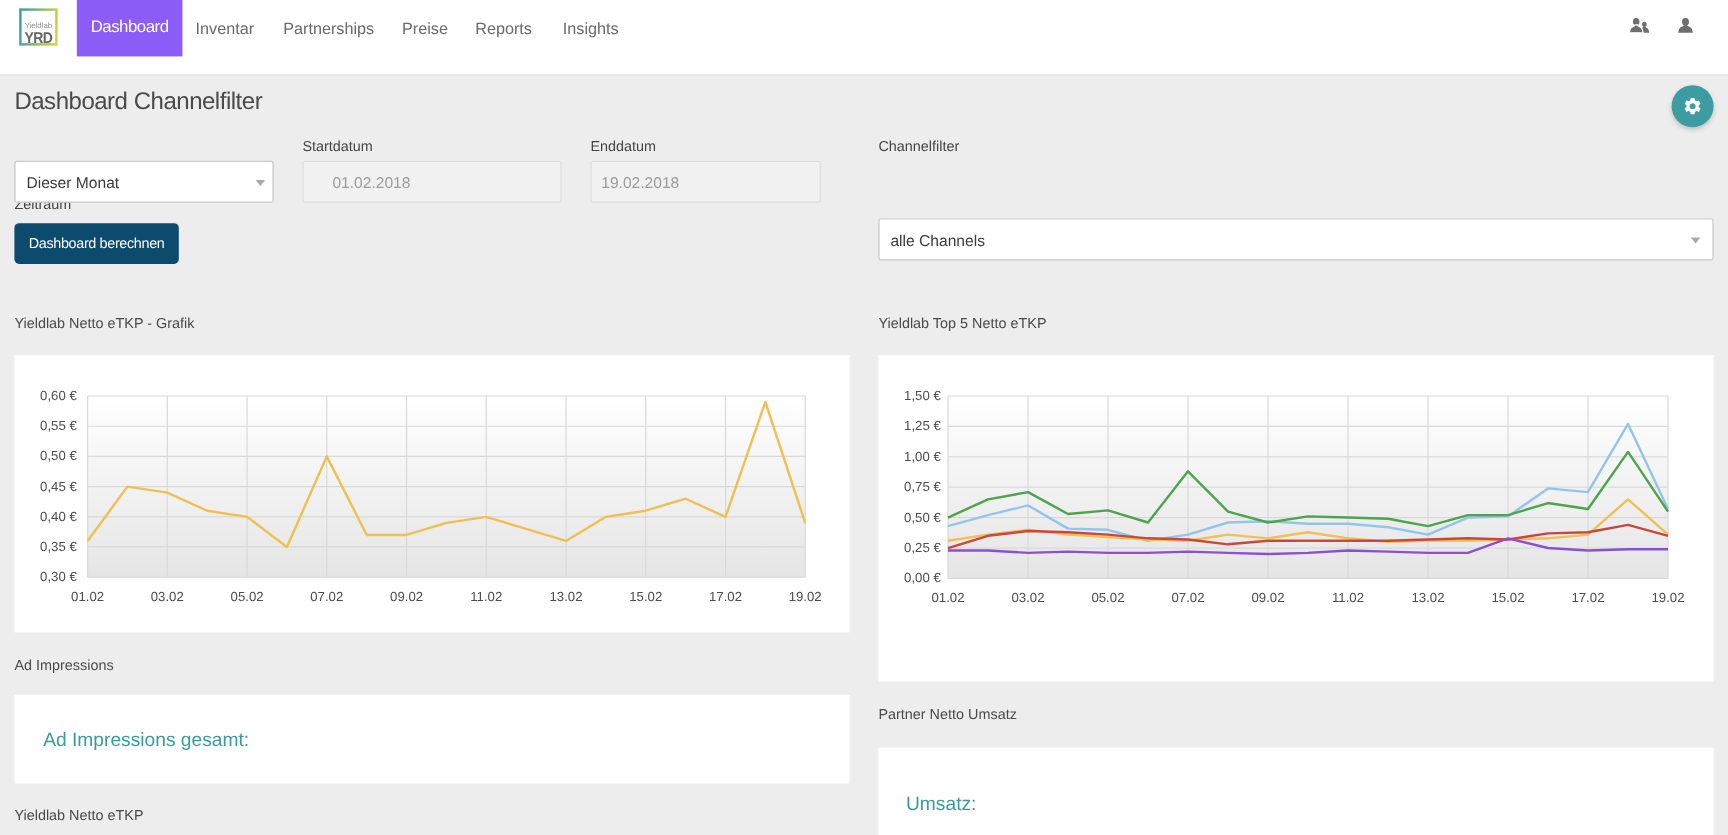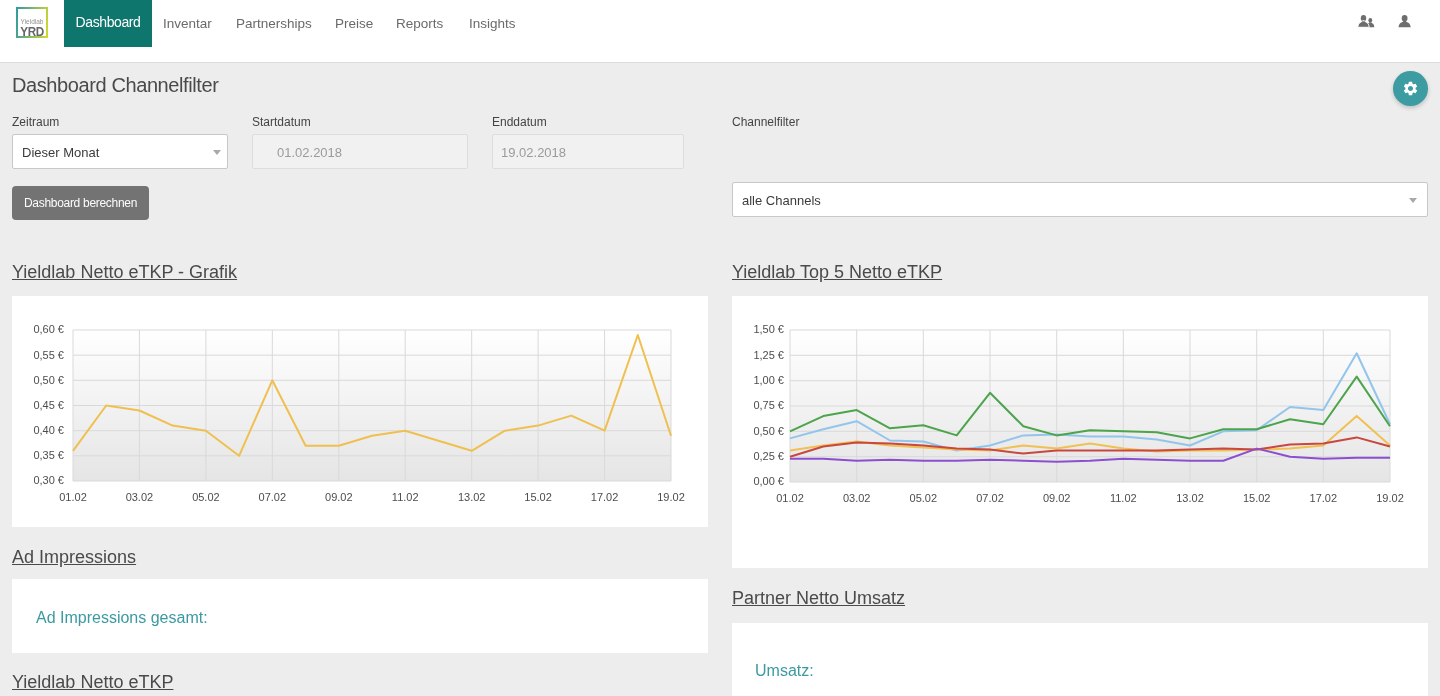--- a/index.html
+++ b/index.html
@@ -2,31 +2,31 @@
 <html><head><meta charset="utf-8">
 <style>
 * { margin:0; padding:0; box-sizing:border-box; }
 html,body { width:1440px; height:696px; overflow:hidden; }
 body { font-family:"Liberation Sans", sans-serif; background:#ededed; position:relative; }
 .nav { position:absolute; left:0; top:0; width:1440px; height:63px; background:#ffffff; border-bottom:1px solid #dcdcdc; }
 .logo { position:absolute; left:16px; top:7px; width:32px; height:31px; background:linear-gradient(100deg,#2d9aa4,#d6d92c); padding:2px; }
 .logo-in { position:relative; width:100%; height:100%; background:#fff; }
 .logo-a { position:absolute; top:10px; left:0; right:0; text-align:center; font-size:6.5px; color:#909090; line-height:6px; }
 .logo-b { position:absolute; top:16px; left:0; right:0; text-align:center; font-size:13px; font-weight:bold; color:#666; line-height:13px; letter-spacing:-0.5px; transform:scaleX(0.9); }
-.tab { position:absolute; left:64px; top:0; width:88px; height:47px; background:#0f766e; color:#fff; font-size:14px; letter-spacing:-0.4px; display:flex; align-items:center; justify-content:center; padding-bottom:4px; }
+.tab { position:absolute; left:64px; top:0; width:88px; height:47px; background:#8b5cf6; color:#fff; font-size:14px; letter-spacing:-0.4px; display:flex; align-items:center; justify-content:center; padding-bottom:4px; }
 .navlink { position:absolute; top:0; height:47px; display:flex; align-items:center; font-size:13.5px; color:#6a6a6a; }
 .h1 { position:absolute; left:12px; top:74px; font-size:20px; color:#4a4a4a; letter-spacing:-0.4px; }
 .fab { position:absolute; left:1393px; top:71px; width:35px; height:35px; border-radius:50%; background:#3d9ba2; box-shadow:0 2px 4px rgba(0,0,0,0.2); display:flex; align-items:center; justify-content:center; }
 .flabel { position:absolute; top:115px; font-size:12px; color:#444; }
 .field { position:absolute; top:134px; height:35px; border-radius:2px; font-size:13px; display:flex; align-items:center; padding-top:2px; }
 .sel { background:#fff; border:1px solid #c8c8c8; color:#3b3b3b; padding-left:9px; }
 .inp { background:#f1f1f1; border:1px solid #ddd; color:#9b9b9b; padding-left:8px; }
 .arrow { position:absolute; top:15px; width:0; height:0; border-left:4px solid transparent; border-right:4px solid transparent; border-top:5px solid #a9a9a9; }
-.btn { position:absolute; left:12px; top:186px; width:137px; height:34px; background:#737373; border-radius:4px; color:#fdfdfd; font-size:12px; letter-spacing:-0.3px; display:flex; align-items:center; justify-content:center; }
-.sect { position:absolute; font-size:18px; color:#4a4a4a;text-decoration:underline; }
+.btn { position:absolute; left:12px; top:186px; width:137px; height:34px; background:#0c4a6e; border-radius:4px; color:#fdfdfd; font-size:12px; letter-spacing:-0.3px; display:flex; align-items:center; justify-content:center; }
+.sect { position:absolute; font-size:12px; color:#4a4a4a; }
 .card { position:absolute; background:#fff; }
 .tealtext { position:absolute; font-size:16px; color:#3b9aa1; }
 </style></head>
 <body>
 <div class="nav">
   <div class="logo">
       <div class="logo-in">
         <div class="logo-a">Yieldlab</div>
         <div class="logo-b">YRD</div>
       </div>
@@ -47,21 +47,21 @@
     <ellipse cx="6.6" cy="3.2" rx="2.9" ry="3.2"></ellipse>
     <path d="M5.4 5.9 L7.8 5.9 C8.2 7 10.1 7.2 11.3 8.4 Q12 9.2 12.3 10.4 L12.7 12.3 L0.5 12.3 L0.9 10.4 Q1.2 9.2 1.9 8.4 C3.1 7.2 5 7 5.4 5.9 Z"></path>
   </svg>
 </div>
 <div class="h1">Dashboard Channelfilter</div>
 <div class="fab">
     <svg width="17" height="17" viewBox="0 0 24 24" fill="#fff">
       <path d="M19.14,12.94c0.04-0.3,0.06-0.61,0.06-0.94c0-0.32-0.02-0.64-0.07-0.94l2.03-1.58c0.18-0.14,0.23-0.41,0.12-0.61l-1.92-3.32c-0.12-0.22-0.37-0.29-0.59-0.22l-2.39,0.96c-0.5-0.38-1.03-0.7-1.62-0.94L14.4,2.81c-0.04-0.24-0.24-0.41-0.48-0.41h-3.84c-0.24,0-0.43,0.17-0.47,0.41L9.25,5.35C8.66,5.59,8.12,5.92,7.63,6.29L5.24,5.33c-0.22-0.08-0.47,0-0.59,0.22L2.74,8.87C2.62,9.08,2.66,9.34,2.86,9.48l2.03,1.58C4.84,11.36,4.8,11.69,4.8,12s0.02,0.64,0.07,0.94l-2.03,1.58c-0.18,0.14-0.23,0.41-0.12,0.61l1.92,3.32c0.12,0.22,0.37,0.29,0.59,0.22l2.39-0.96c0.5,0.38,1.03,0.7,1.62,0.94l0.36,2.54c0.05,0.24,0.24,0.41,0.48,0.41h3.84c0.24,0,0.44-0.17,0.47-0.41l0.36-2.54c0.59-0.24,1.13-0.56,1.62-0.94l2.39,0.96c0.22,0.08,0.47,0,0.59-0.22l1.92-3.32c0.12-0.22,0.07-0.47-0.12-0.61L19.14,12.94z M12,15.6c-1.98,0-3.6-1.62-3.6-3.6s1.62-3.6,3.6-3.6s3.6,1.62,3.6,3.6S13.98,15.6,12,15.6z"></path>
     </svg>
   </div>
-<div class="flabel" style="left:12px;">Zeitraum</div>
+<div class="flabel" style="left:12px;margin-top:48px;">Zeitraum</div>
 <div class="flabel" style="left:252px;">Startdatum</div>
 <div class="flabel" style="left:492px;">Enddatum</div>
 <div class="flabel" style="left:732px;">Channelfilter</div>
 <div class="field sel" style="left:12px; width:216px;">Dieser Monat<span class="arrow" style="right:6px;"></span></div>
 <div class="field inp" style="left:252px; width:216px;padding-left:24px;">01.02.2018</div>
 <div class="field inp" style="left:492px; width:192px;">19.02.2018</div>
 <div class="field sel" style="left:732px; width:696px;margin-top:48px;">alle Channels<span class="arrow" style="right:10px;"></span></div>
 <div class="btn">Dashboard berechnen</div>
 
 <div class="sect" style="left:12px; top:262px;">Yieldlab Netto eTKP - Grafik</div>

